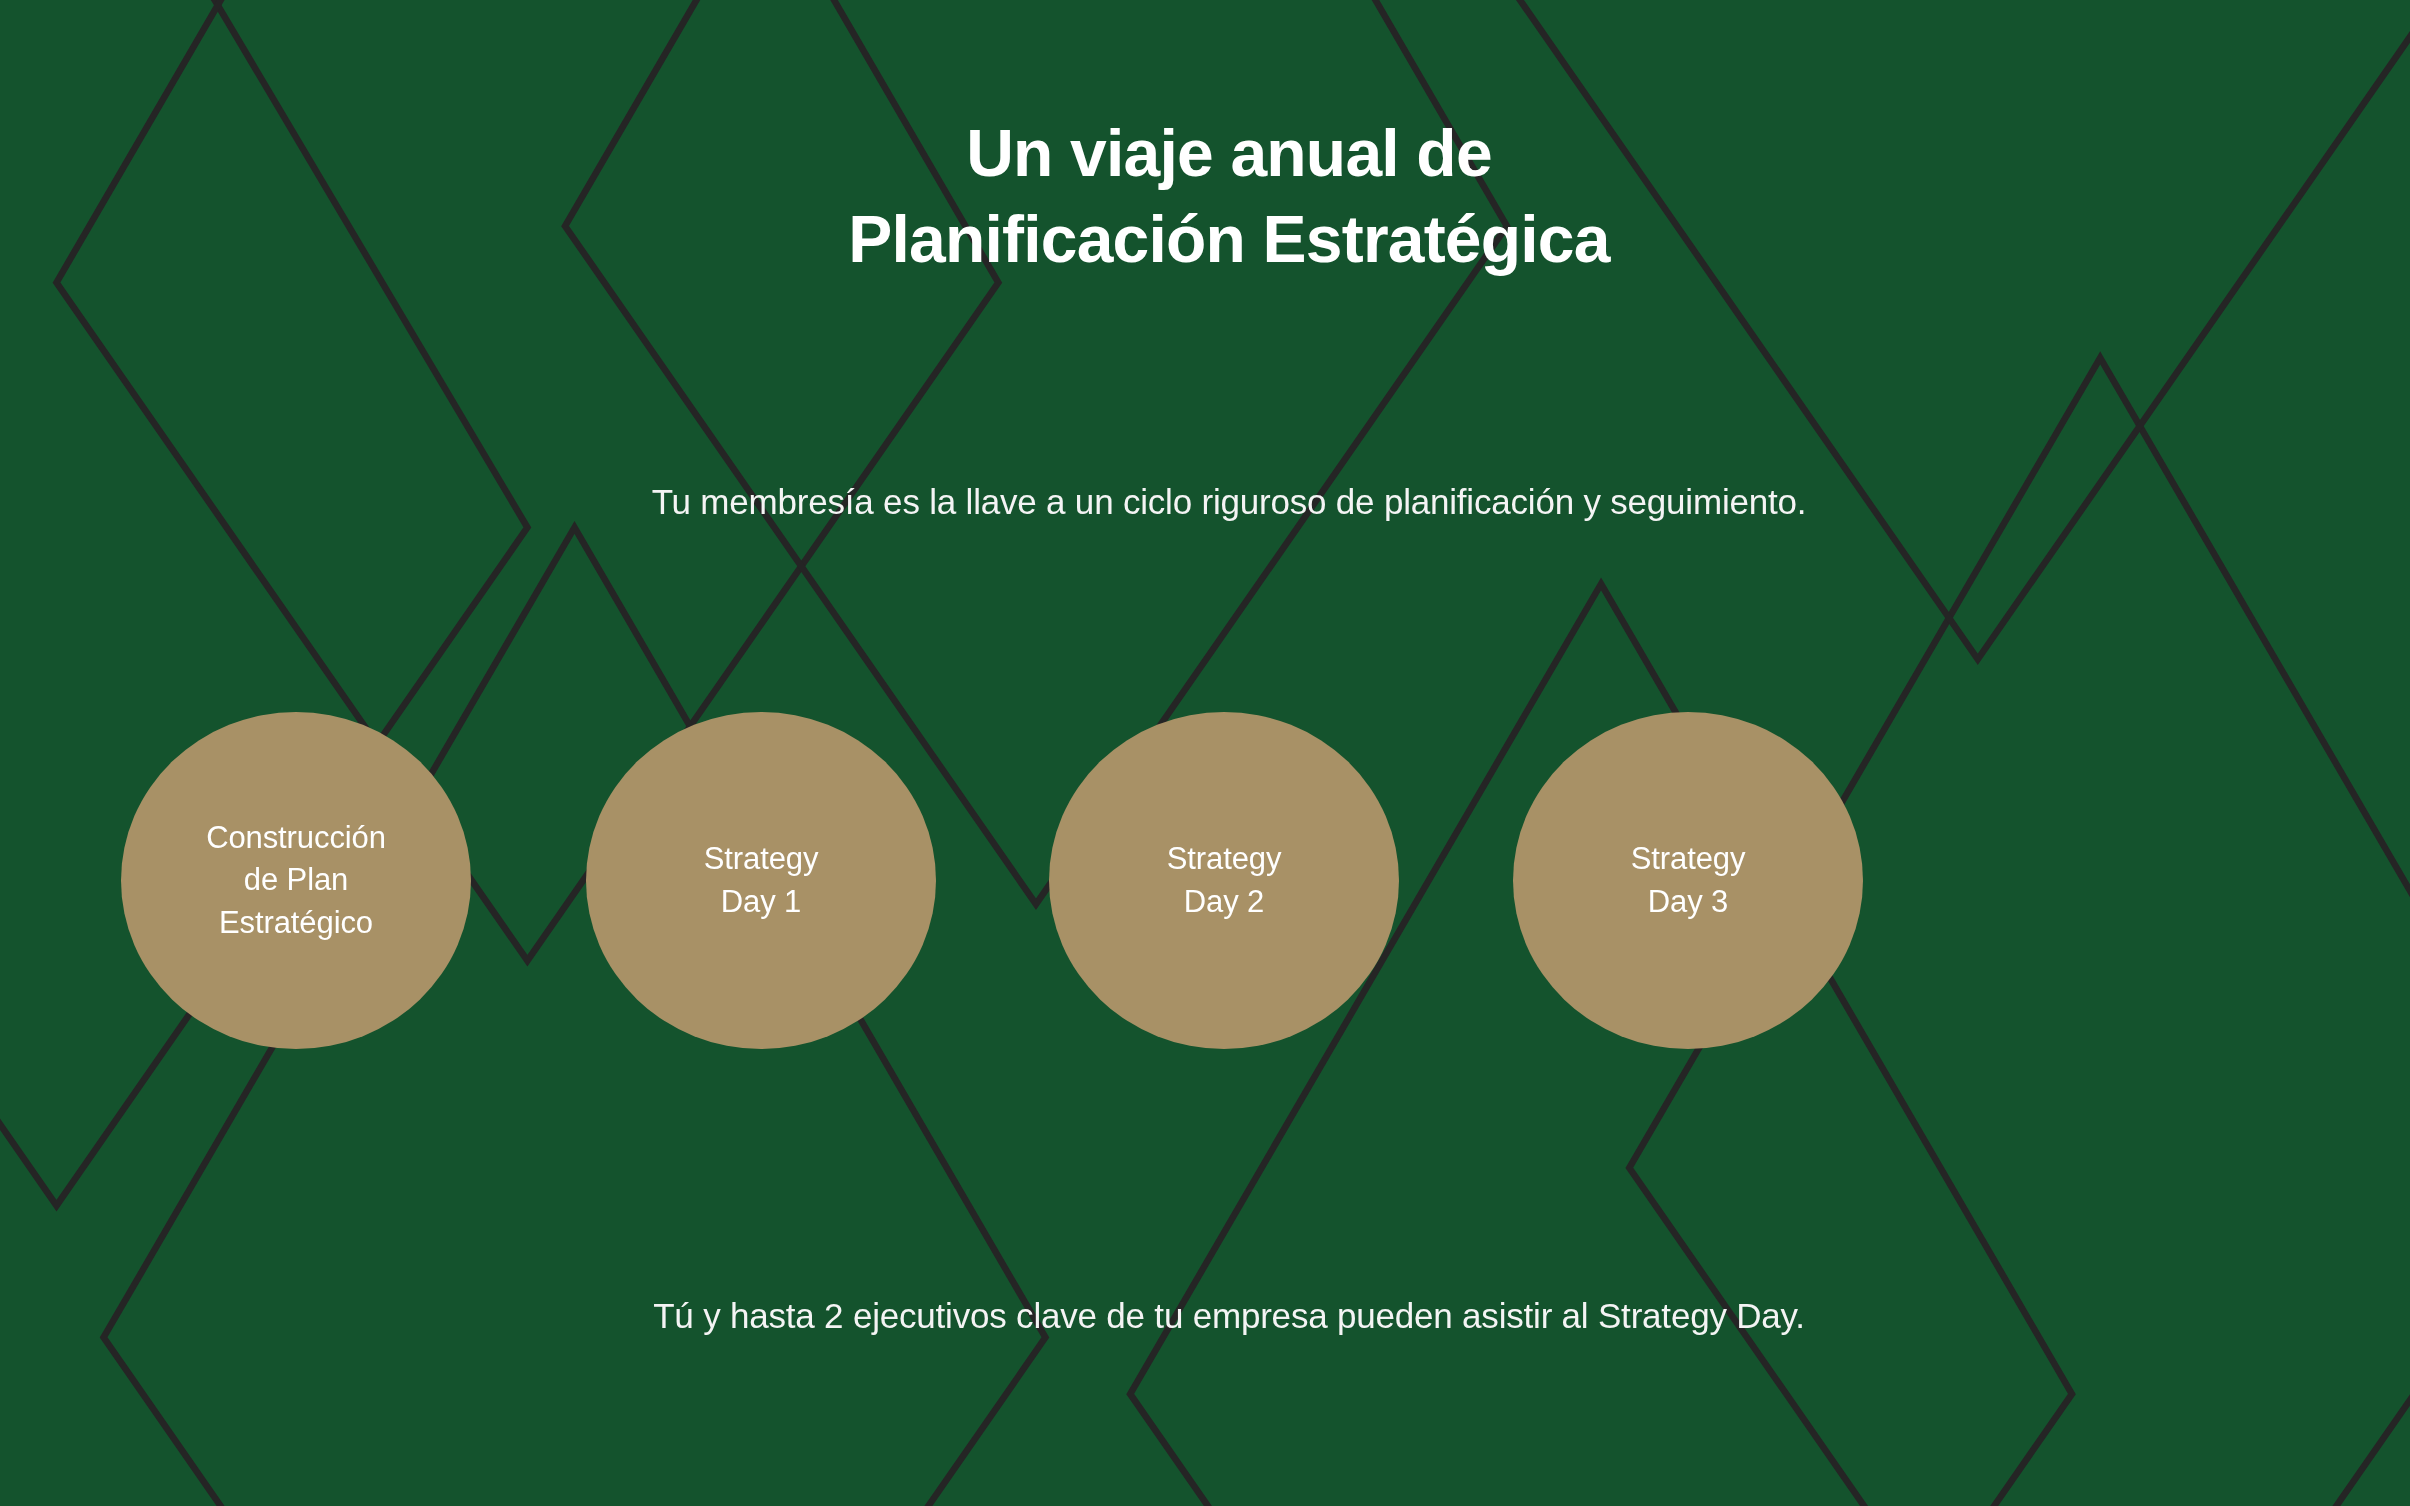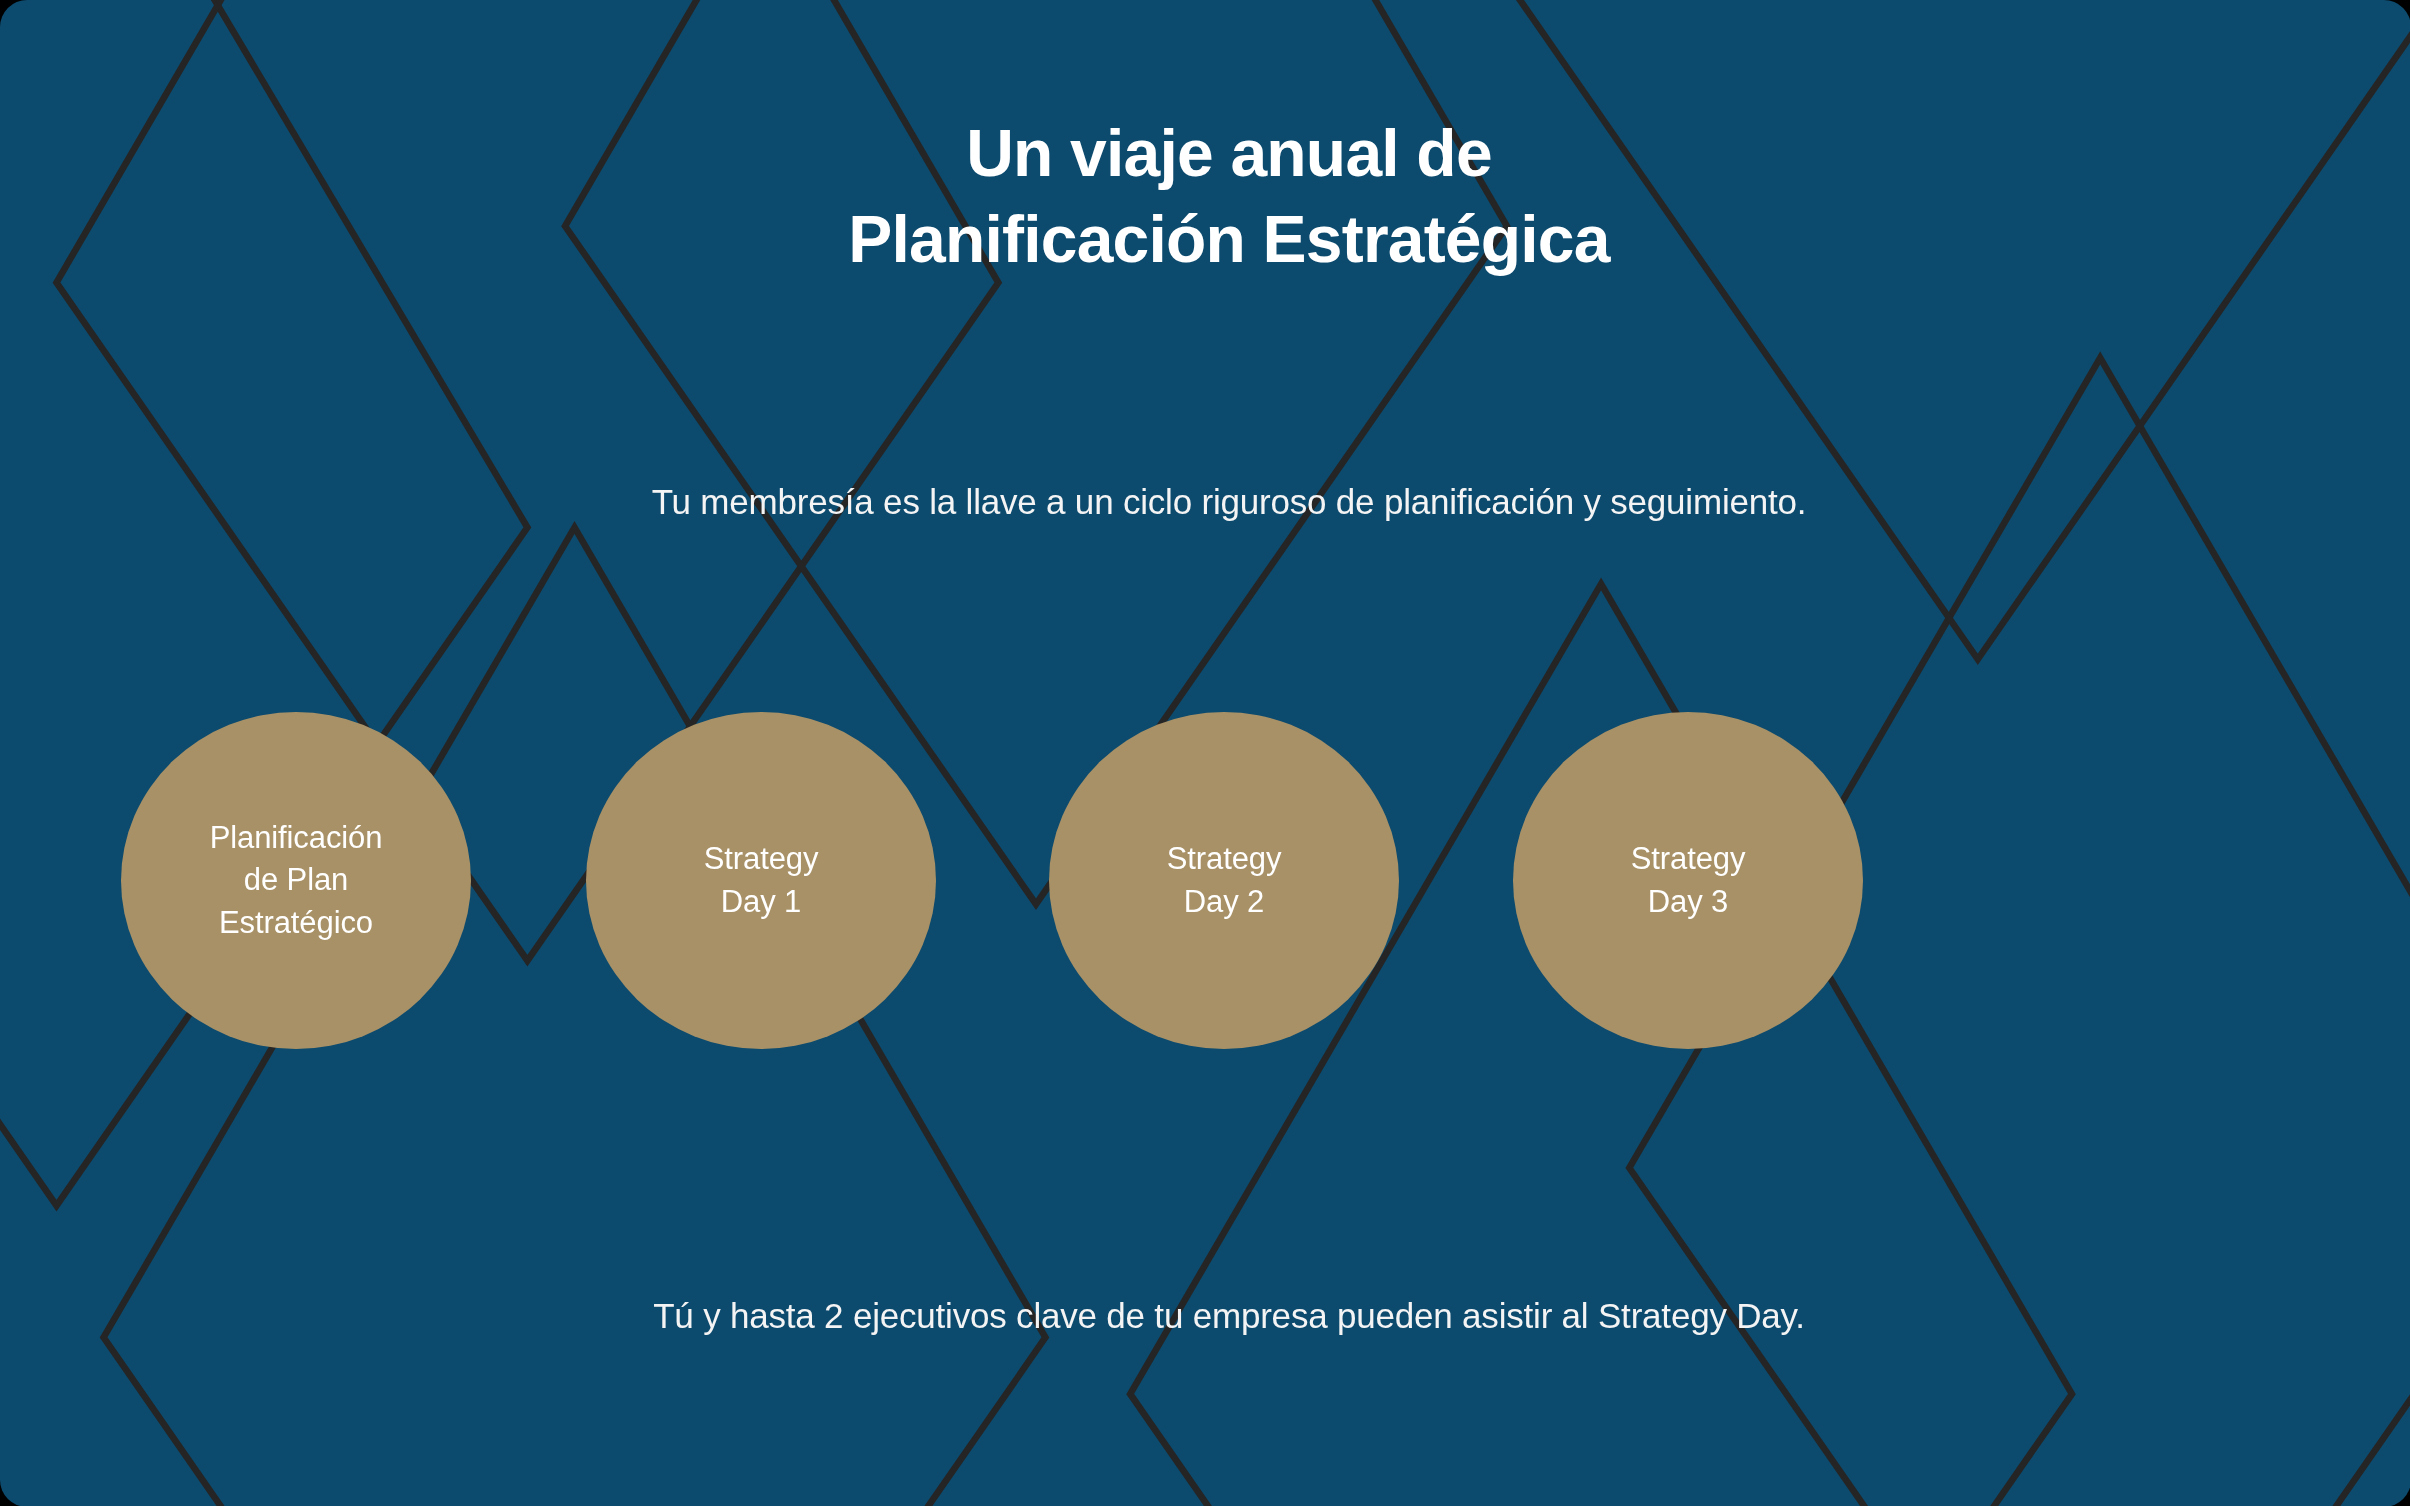--- a/index.html
+++ b/index.html
@@ -108,21 +108,21 @@
     font-weight: 400;
     line-height: 1.35;
     letter-spacing: -0.2px;
     white-space: nowrap;
     z-index: 3;
   }
 </style>
 </head>
 <body>
 
-<div id="stage" style="background: #0c4a6e; border-radius: 27px;">
+<div id="stage" style="background: #14532d;">
 
   <svg id="bg-pattern" viewBox="0 0 2560 1600" preserveAspectRatio="none" aria-hidden="true">
     <g fill="none" stroke="#252525" stroke-width="7" stroke-linejoin="miter" stroke-linecap="butt">
 
       <path d="M 50 -300 L 560 560 L 60 1280 L -440 560 Z"></path>
 
       <path d="M 560 -560 L 1060 300 L 560 1020 L 60 300 Z"></path>
 
       <path d="M 610 560 L 1110 1420 L 610 2140 L 110 1420 Z"></path>
 
@@ -139,21 +139,21 @@
   <div id="headline-block">
     <span class="headline-line">Un viaje anual de</span>
     <span class="headline-line">Planificación Estratégica</span>
   </div>
 
   <div id="subtitle">Tu membresía es la llave a un ciclo riguroso de planificación y seguimiento.</div>
 
   <div id="circle-row">
 
     <div class="journey-circle" id="circle-0" style="background: rgb(168, 145, 102);">
-      <span class="circle-label" style="color: rgb(255, 255, 255);">Planificación
+      <span class="circle-label" style="color: rgb(255, 255, 255);">Construcción
 de Plan
 Estratégico</span>
     </div>
 
     <div class="journey-circle" id="circle-1" style="background: rgb(168, 145, 102);">
       <span class="circle-label" style="color: rgb(255, 255, 255);">Strategy
 Day 1</span>
     </div>
 
     <div class="journey-circle" id="circle-2" style="background: rgb(168, 145, 102);">

